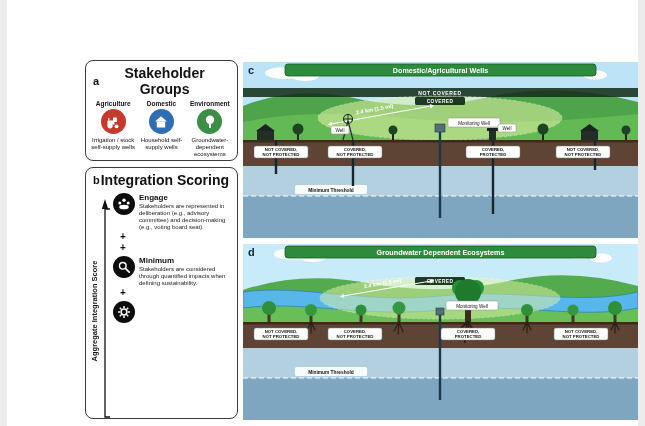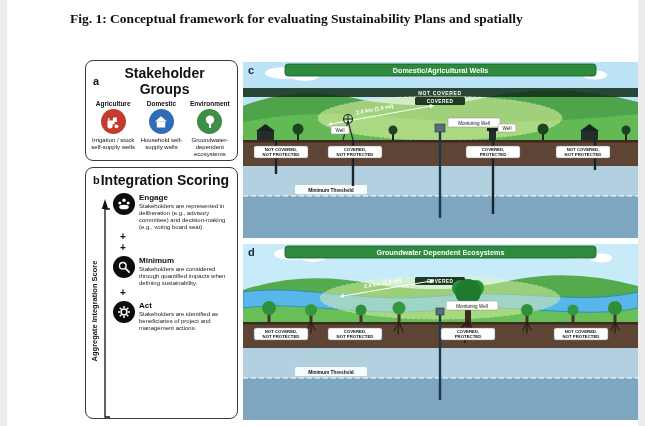--- a/index.html
+++ b/index.html
@@ -53,21 +53,20 @@
   .letter-svg  { font-size:11px; font-weight:bold; fill:#12263a; }
 </style>
 </head>
 <body>
 
 <div class="page">
   <div class="edge left"></div>
   <div class="edge right"></div>
 
   <div class="caption">
-    <div>Fig. 1: Conceptual framework for evaluating Sustainability Plans and spatially</div>
   </div>
 
   <div class="panel-box" id="panel-a">
     <div class="panel-head">
       <span class="panel-letter">a</span>
       <span class="panel-title">Stakeholder Groups</span>
     </div>
     <div class="groups">
       <div class="group">
         <div class="group-name">Agriculture</div>
@@ -155,24 +154,20 @@
                   <line x1="7" y1="11" x2="7" y2="13"></line>
                 <line x1="1" y1="7" x2="3" y2="7"></line>
                   <line x1="11" y1="7" x2="13" y2="7"></line>
                 <line x1="2.8" y1="2.8" x2="4.2" y2="4.2"></line>
                   <line x1="9.8" y1="9.8" x2="11.2" y2="11.2"></line>
                 <line x1="2.8" y1="11.2" x2="4.2" y2="9.8"></line>
                   <line x1="9.8" y1="4.2" x2="11.2" y2="2.8"></line>
               </g>
             </svg>
           </div>
-          <div class="step-text">
-            <div class="step-title">Act</div>
-            <div class="step-desc">Stakeholders are identified as beneficiaries of project and management actions.</div>
-          </div>
         </div>
       </div>
     </div>
   </div>
 
   <div class="scene" id="panel-c">
     <svg width="395" height="176" viewBox="0 0 395 176">
       <g>
         <rect x="0" y="0" width="395" height="80" fill="#bde4f6"></rect>
         <g>

